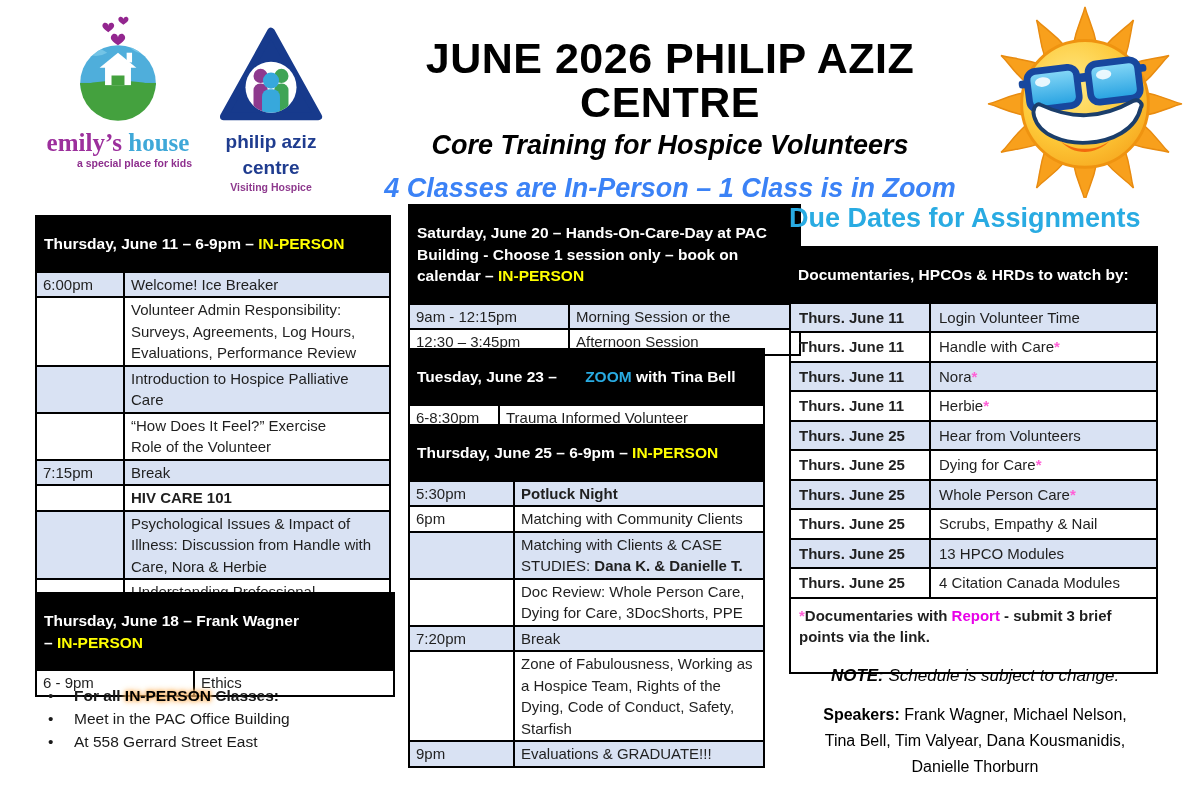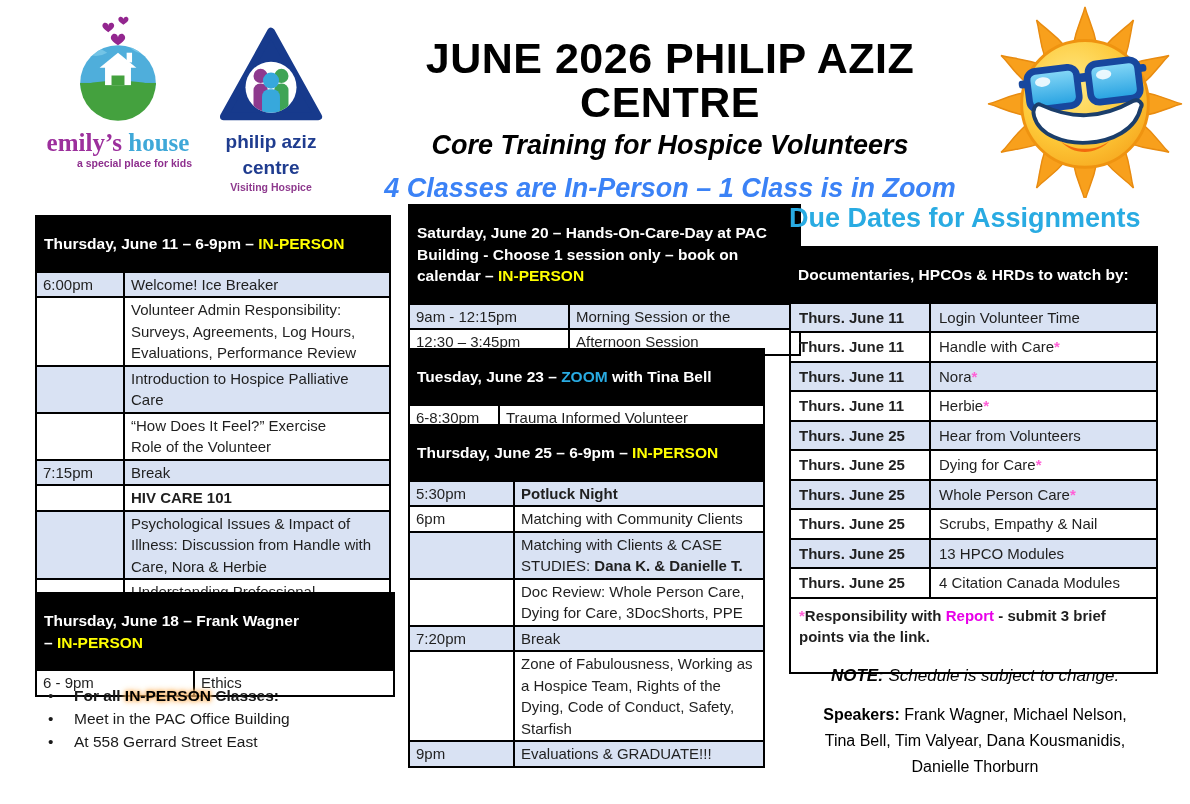--- a/index.html
+++ b/index.html
@@ -24,21 +24,21 @@
 
   .sun-wrap{position:absolute;left:982px;top:6px;width:206px;height:192px;}
 
   
   .tbl{border-collapse:collapse;table-layout:fixed;width:100%;}
   .tbl td{border:2px solid #000;padding:1px 6px;font-size:15px;line-height:21.5px;vertical-align:top;color:#1f1f1f;}
   .tbl .time{vertical-align:middle;}
   .tbl .band{background:#000;color:#fff;font-weight:bold;font-size:15.5px;text-align:left;
              padding:16px 7px;line-height:21.5px;border:2px solid #000;}
   .hl-yellow{color:#FFFF00;}
-  .hl-zoom{color:#29ABE2;}
+  .hl-zoom{color:#29ABE2;margin-left:24px;}
   .lb{background:#d9e2f3;margin-left:6px;}
   .topic{white-space:pre-line;}
   .bold-topic{font-weight:bold;}
   .potluck{font-weight:bold;color:#7030A0;}
   .bold-inline{font-weight:bold;}
 
   .t-june11{position:absolute;left:35px;top:215px;width:356px;}
   .t-june18{position:absolute;left:35px;top:592px;width:360px;}
   .t-june20{position:absolute;left:408px;top:204px;width:393px;}
   .t-june23{position:absolute;left:408px;top:348px;width:357px;}
@@ -380,21 +380,21 @@
       <tr class="lb">
             <td class="date">Thurs. June 25</td>
             <td><span>13 HPCO Modules</span><span class="star"></span></td>
           </tr>
       <tr>
             <td class="date">Thurs. June 25</td>
             <td><span>4 Citation Canada Modules</span><span class="star"></span></td>
           </tr>
       <tr>
             <td class="footnote-cell" colspan="2">
-        <span class="star">*</span><span>Responsibility with </span><span class="report">Report</span><span> - submit 3 brief points via the link.</span>
+        <span class="star">*</span><span>Documentaries with </span><span class="report">Report</span><span> - submit 3 brief points via the link.</span>
       </td>
           </tr>
     </tbody>
       </table>
   </div>
 
   <div class="note-line"><span class="lbl">NOTE:</span><span>  Schedule is subject to change.</span></div>
 
   <div class="speakers"><span class="lbl">Speakers:</span><span> Frank Wagner, Michael Nelson, Tina Bell, Tim Valyear, Dana Kousmanidis, Danielle Thorburn</span></div>
 

